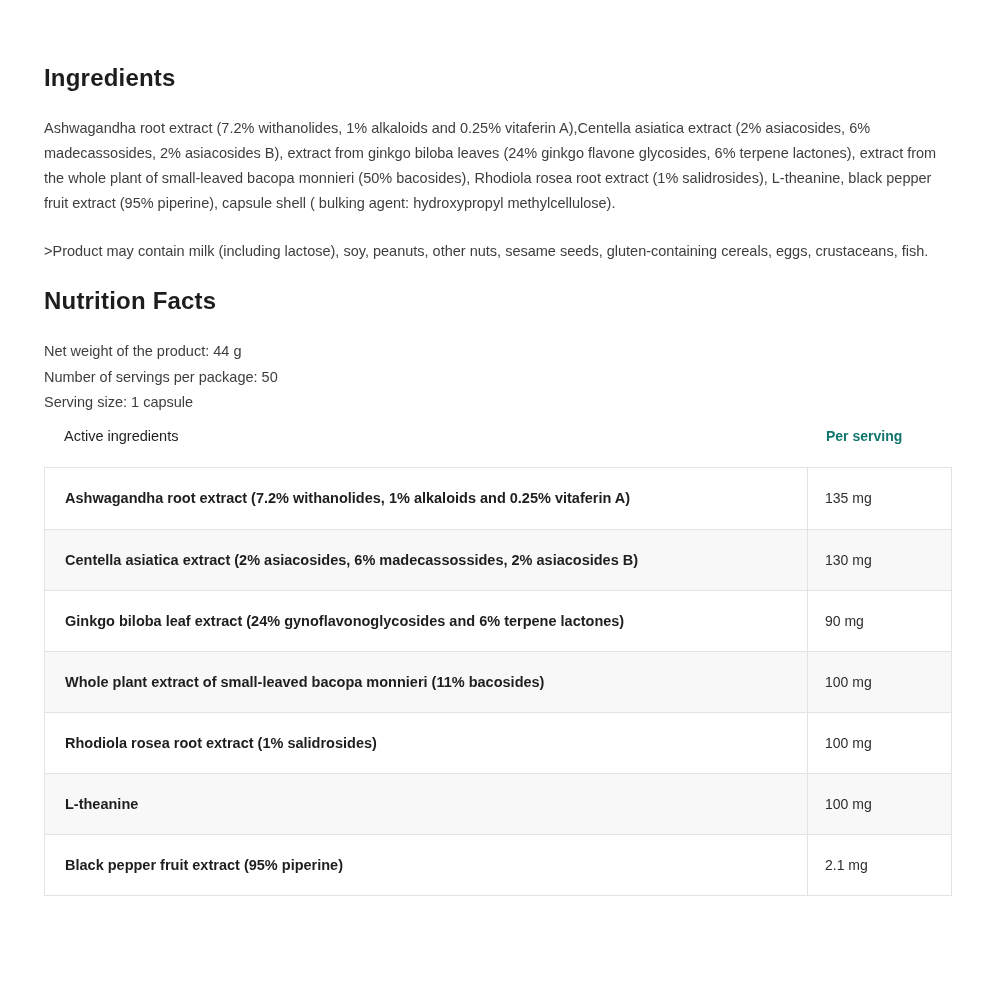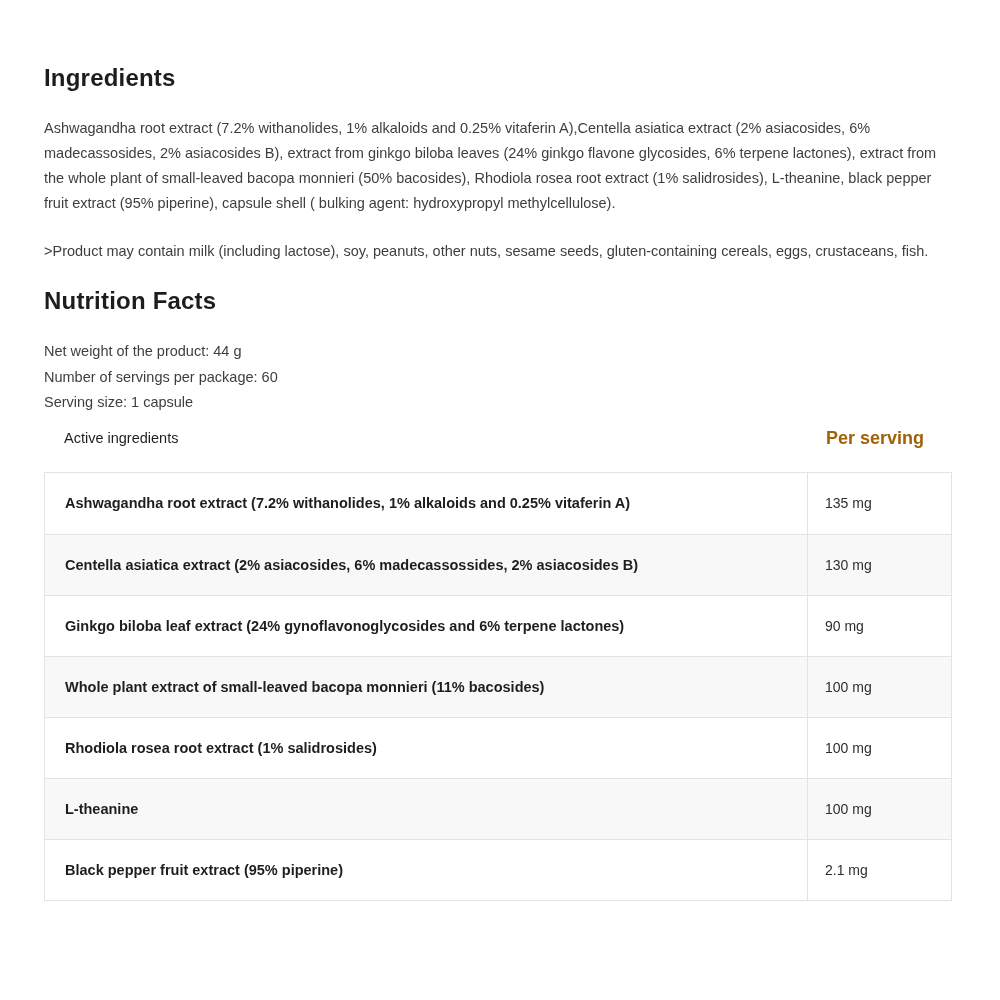--- a/index.html
+++ b/index.html
@@ -39,23 +39,23 @@
   .nf-table-header .col-ingredient {
     flex: 1;
     padding-left: 20px;
     font-size: 14.5px;
     font-weight: 400;
     color: #1e1e1e;
   }
   .nf-table-header .col-amount {
     width: 143px;
     padding-left: 17px;
-    font-size: 18px;
+    font-size: 14px;
     font-weight: 700;
-    color: #a16207;
+    color: #0f766e;
   }
   .nf-table {
     border: 1px solid #e3e3e3;
   }
   .nf-row {
     display: flex;
     align-items: stretch;
     min-height: 61px;
     background: #ffffff;
   }
@@ -88,21 +88,21 @@
   <h2 class="section-heading heading-ingredients">Ingredients</h2>
 
   <p class="body-text">Ashwagandha root extract (7.2% withanolides, 1% alkaloids and 0.25% vitaferin A),Centella asiatica extract (2% asiacosides, 6% madecassosides, 2% asiacosides B), extract from ginkgo biloba leaves (24% ginkgo flavone glycosides, 6% terpene lactones), extract from the whole plant of small-leaved bacopa monnieri (50% bacosides), Rhodiola rosea root extract (1% salidrosides), L-theanine, black pepper fruit extract (95% piperine), capsule shell ( bulking agent: hydroxypropyl methylcellulose).</p>
 
   <p class="body-text">&gt;Product may contain milk (including lactose), soy, peanuts, other nuts, sesame seeds, gluten-containing cereals, eggs, crustaceans, fish.</p>
 
   <h2 class="section-heading heading-nutrition">Nutrition Facts</h2>
 
   <div class="info-lines">
     <div>Net weight of the product: 44 g</div>
-    <div>Number of servings per package: 60</div>
+    <div>Number of servings per package: 50</div>
     <div>Serving size: 1 capsule</div>
   </div>
 
   <div class="nf-table-header">
     <div class="col-ingredient">Active ingredients</div>
     <div class="col-amount">Per serving</div>
   </div>
 
   <div class="nf-table">
     <div class="nf-row">

